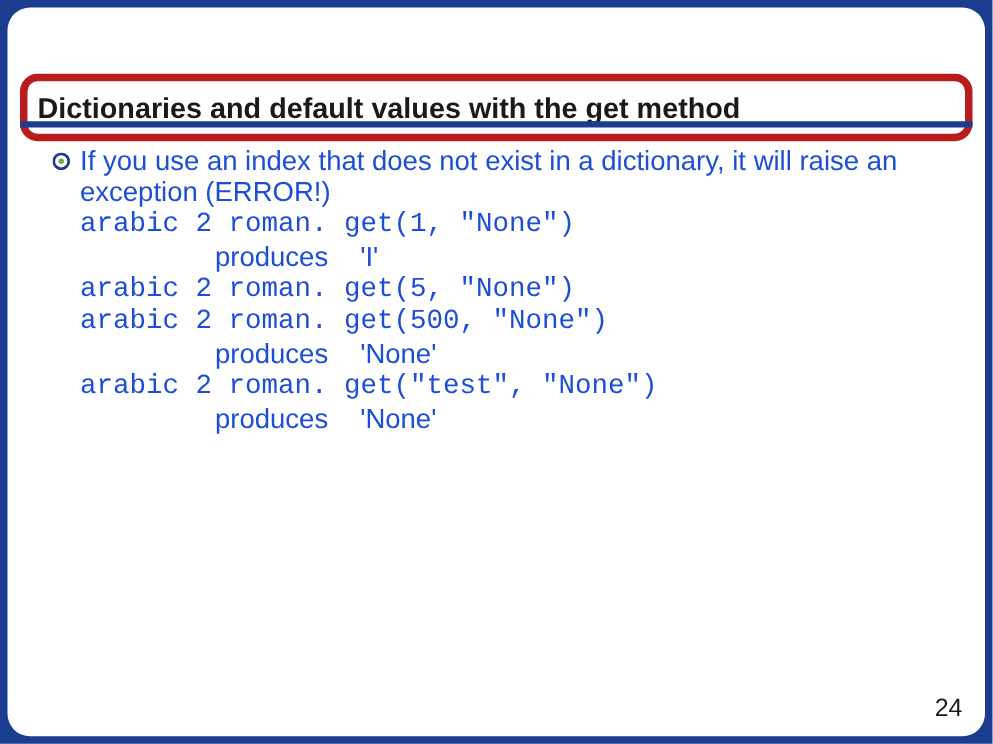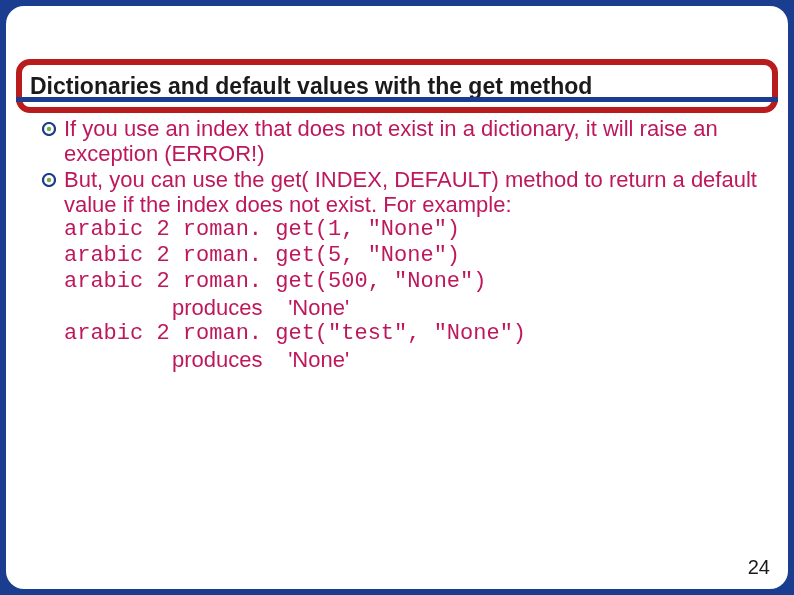--- a/index.html
+++ b/index.html
@@ -45,21 +45,21 @@
     right: 10px;
     height: 5px;
     background: #1a3d8f;
   }
   .content {
     position: absolute;
     top: 110px;
     left: 36px;
     right: 30px;
     font-size: 22px;
-    color: #be185d;
+    color: #1d4ed8;
     line-height: 1.15;
   }
   .bullet-row {
     display: flex;
     align-items: flex-start;
     margin-bottom: 0;
   }
   .bullet-icon {
     flex-shrink: 0;
     width: 14px;
@@ -106,29 +106,26 @@
   <div class="content">
 
     <div class="bullet-row">
       <svg class="bullet-icon" viewBox="0 0 14 14">
         <circle cx="7" cy="7" r="6" fill="none" stroke="#1a3d8f" stroke-width="2.2"></circle>
         <circle cx="7" cy="7" r="2.2" fill="#7aa84a"></circle>
       </svg>
       <div class="bullet-text">If you use an index that does not exist in a dictionary, it will raise an exception (ERROR!)</div>
     </div>
 
-    <div class="bullet-row">
-      <svg class="bullet-icon" viewBox="0 0 14 14">
-        <circle cx="7" cy="7" r="6" fill="none" stroke="#1a3d8f" stroke-width="2.2"></circle>
-        <circle cx="7" cy="7" r="2.2" fill="#7aa84a"></circle>
-      </svg>
-      <div class="bullet-text">But, you can use the get( INDEX, DEFAULT) method to return a default value if the index does not exist. For example:</div>
-    </div>
 
     <div class="code-line">arabic 2 roman. get(1, "None")</div>
+    <div class="result-line">
+      <span class="result-label">produces</span>
+      <span>'I'</span>
+    </div>
 
     <div class="code-line">arabic 2 roman. get(5, "None")</div>
 
     <div class="code-line">arabic 2 roman. get(500, "None")</div>
     <div class="result-line">
       <span class="result-label">produces</span>
       <span>'None'</span>
     </div>
 
     <div class="code-line">arabic 2 roman. get("test", "None")</div>

